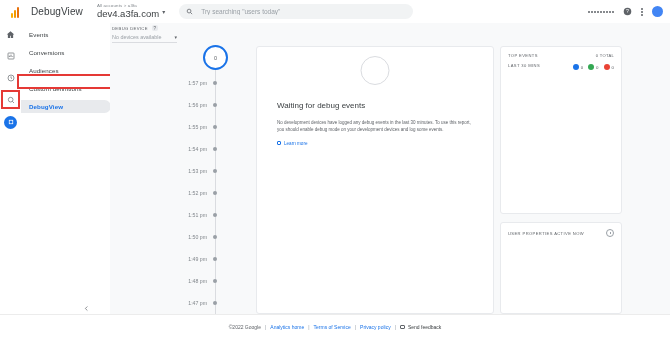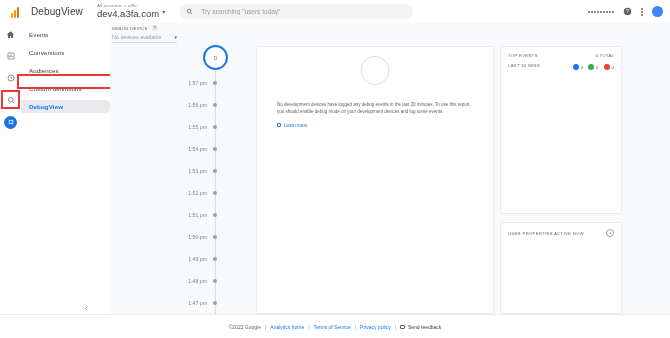--- a/index.html
+++ b/index.html
@@ -345,20 +345,21 @@
       </div>
     <div class="tl-row" style="top:277px;opacity:.45">
         <span class="lbl">1:46 pm</span>
         <span class="dot"></span>
       </div>
   </div>
 
   <div class="card maincard">
     <div class="bigcircle"></div>
     <div class="mc-body">
+      <div class="mc-title">Waiting for debug events</div>
       <div class="mc-text">No development devices have logged any debug events in the last 30 minutes. To use this report, you should enable debug mode on your development devices and log some events.</div>
       <div class="mc-link">
         <span class="bk"></span>
         <span>Learn more</span>
       </div>
     </div>
   </div>
 
   <div class="card topevents">
     <div class="rc-head">

